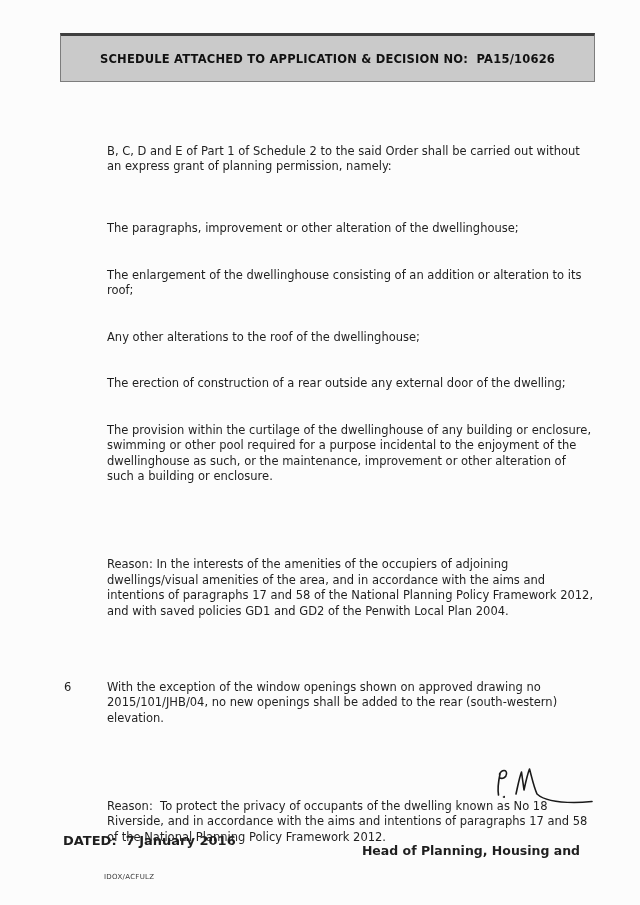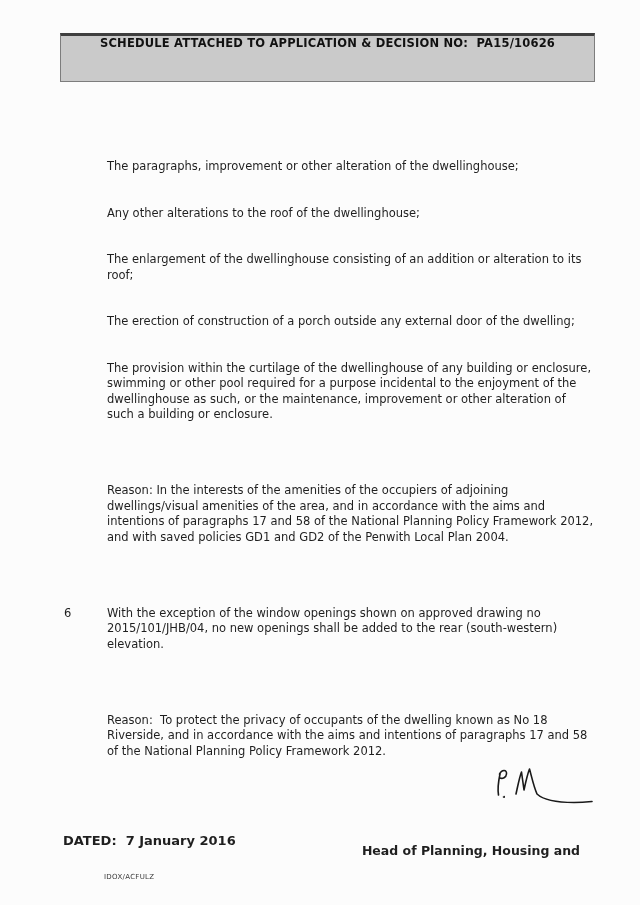--- a/index.html
+++ b/index.html
@@ -17,40 +17,41 @@
     position: absolute;
     left: 60px;
     top: 33px;
     width: 535px;
     height: 49px;
     background: #cacaca;
     border: 1px solid #7d7d7d;
     border-top: 3px solid #3f3f3f;
     box-sizing: border-box;
     display: flex;
+    align-items: center;
     justify-content: center;
   }
   .banner-title {
     font-weight: bold;
     font-size: 11.5px;
     letter-spacing: 0.2px;
     color: #111111;
     white-space: pre;
   }
   .body-text {
     position: absolute;
     left: 64px;
     top: 97px;
     width: 531px;
     font-size: 11.5px;
     line-height: 15.5px;
     white-space: pre-wrap;
   }
   .indent { padding-left: 43px; }
-  .para-gap { margin-top: 14px; }
+  .para-gap { margin-top: 26px; }
   .item-row { display: flex; margin-top: 14px; }
   .item-num { width: 43px; flex: 0 0 43px; }
   .item-text { flex: 1; }
   .signature-wrap {
     position: absolute;
     left: 488px;
     top: 756px;
     width: 115px;
     height: 52px;
   }
@@ -86,25 +87,26 @@
 <body>
 
 <div class="page">
 
   <div class="banner">
     <span class="banner-title">SCHEDULE ATTACHED TO APPLICATION &amp; DECISION NO:  PA15/10626</span>
   </div>
 
   <div class="body-text">
 
+    <div class="indent">B, C, D and E of Part 1 of Schedule 2 to the said Order shall be carried out without an express grant of planning permission, namely:</div>
 
     <div class="indent">The paragraphs, improvement or other alteration of the dwellinghouse;</div>
+    <div class="indent">The enlargement of the dwellinghouse consisting of an addition or alteration to its roof;</div>
     <div class="indent">Any other alterations to the roof of the dwellinghouse;</div>
-    <div class="indent">The enlargement of the dwellinghouse consisting of an addition or alteration to its roof;</div>
-    <div class="indent">The erection of construction of a porch outside any external door of the dwelling;</div>
+    <div class="indent">The erection of construction of a rear outside any external door of the dwelling;</div>
     <div class="indent">The provision within the curtilage of the dwellinghouse of any building or enclosure, swimming or other pool required for a purpose incidental to the enjoyment of the dwellinghouse as such, or the maintenance, improvement or other alteration of such a building or enclosure.</div>
 
     <div class="indent para-gap">Reason: In the interests of the amenities of the occupiers of adjoining dwellings/visual amenities of the area, and in accordance with the aims and intentions of paragraphs 17 and 58 of the National Planning Policy Framework 2012, and with saved policies GD1 and GD2 of the Penwith Local Plan 2004.</div>
 
     <div class="item-row">
       <div class="item-num">6</div>
       <div class="item-text">With the exception of the window openings shown on approved drawing no 2015/101/JHB/04, no new openings shall be added to the rear (south-western) elevation.</div>
     </div>
 
     <div class="indent para-gap">Reason:  To protect the privacy of occupants of the dwelling known as No 18 Riverside, and in accordance with the aims and intentions of paragraphs 17 and 58 of the National Planning Policy Framework 2012.</div>

